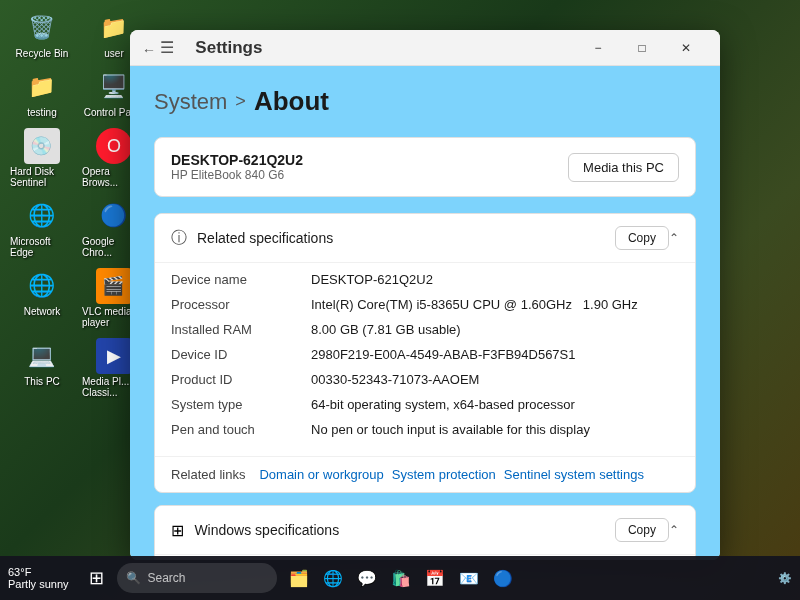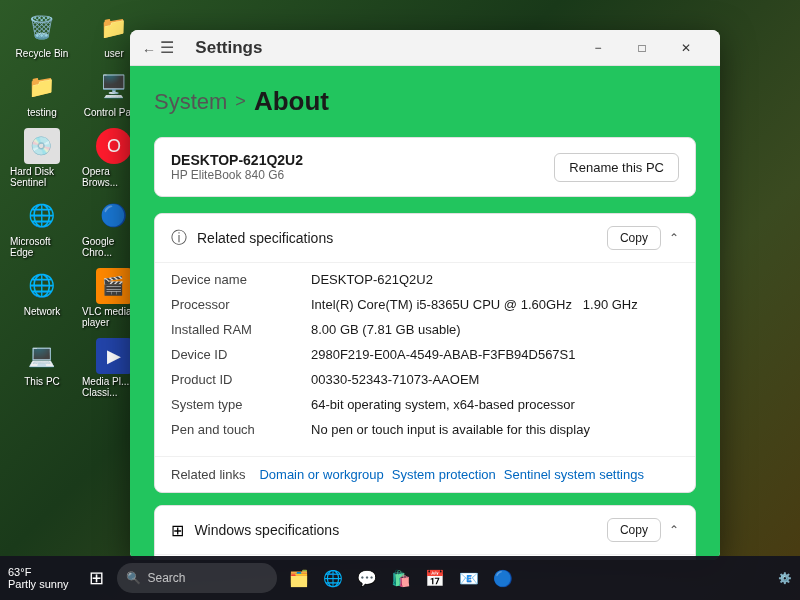--- a/index.html
+++ b/index.html
@@ -185,21 +185,21 @@
     
     .content-area {
       display: flex;
       flex: 1;
       overflow: hidden;
     }
 
     
     .main-content {
       flex: 1;
-      background: #22c55e;
+      background: #7dd3fc;
       overflow-y: auto;
       padding: 20px 24px;
     }
 
     .page-header {
       display: flex;
       align-items: center;
       gap: 8px;
       margin-bottom: 20px;
     }
@@ -275,21 +275,20 @@
       color: #555;
     }
     .section-title {
       font-size: 14px;
       font-weight: 500;
       color: #1a1a1a;
     }
     .section-header-right {
       display: flex;
       align-items: center;
-      gap: 8px;
     }
     .copy-btn {
       border: 1px solid #ccc;
       background: white;
       border-radius: 6px;
       padding: 4px 12px;
       font-size: 12px;
       cursor: pointer;
       color: #1a1a1a;
     }
@@ -435,21 +434,21 @@
           <span class="breadcrumb-system">System</span>
           <span class="breadcrumb-sep">&gt;</span>
           <span class="page-title">About</span>
         </div>
 
         <div class="pc-name-card">
           <div class="pc-name-info">
             <div class="pc-name">DESKTOP-621Q2U2</div>
             <div class="pc-model">HP EliteBook 840 G6</div>
           </div>
-          <button class="rename-btn">Rename this PC</button>
+          <button class="rename-btn">Media this PC</button>
         </div>
 
         <div class="section-card">
           <div class="section-header">
             <div class="section-header-left">
               <span class="section-icon">ⓘ</span>
               <span class="section-title">Related specifications</span>
             </div>
             <div class="section-header-right">
               <button class="copy-btn">Copy</button>

